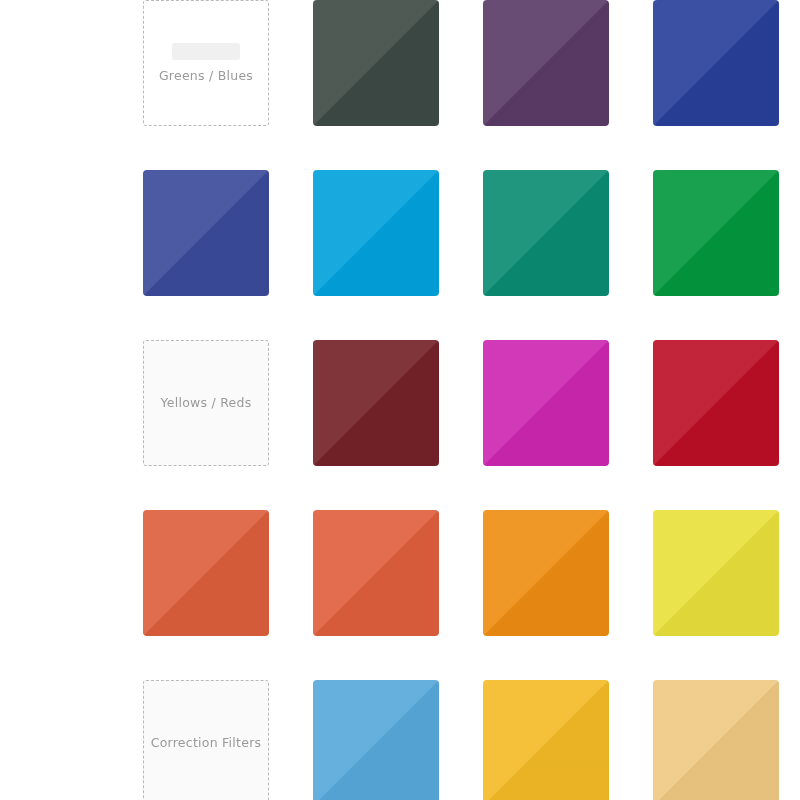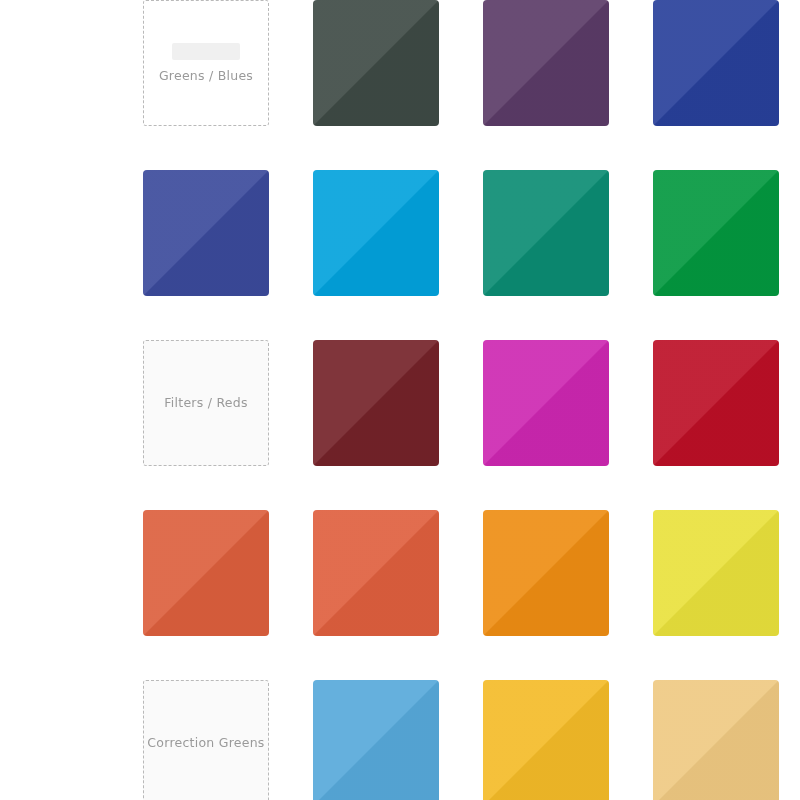--- a/index.html
+++ b/index.html
@@ -95,31 +95,31 @@
       <div class="placeholder-label">Greens / Blues</div>
     </div>
     <div class="swatch" style="background-color: rgb(62, 74, 69);"></div>
     <div class="swatch" style="background-color: rgb(91, 59, 103);"></div>
     <div class="swatch" style="background-color: rgb(40, 64, 154);"></div>
     <div class="swatch" style="background-color: rgb(59, 74, 155);"></div>
     <div class="swatch" style="background-color: rgb(2, 162, 220);"></div>
     <div class="swatch" style="background-color: rgb(11, 140, 115);"></div>
     <div class="swatch" style="background-color: rgb(3, 152, 63);"></div>
     <div class="placeholder tint-offwhite" style="background-color: rgb(250, 250, 250);">
-      <div class="placeholder-label">Filters / Reds</div>
+      <div class="placeholder-label">Yellows / Reds</div>
     </div>
     <div class="swatch" style="background-color: rgb(116, 34, 41);"></div>
     <div class="swatch" style="background-color: rgb(205, 39, 177);"></div>
     <div class="swatch" style="background-color: rgb(188, 15, 38);"></div>
     <div class="swatch" style="background-color: rgb(220, 95, 61);"></div>
     <div class="swatch" style="background-color: rgb(223, 95, 62);"></div>
     <div class="swatch" style="background-color: rgb(238, 141, 19);"></div>
     <div class="swatch" style="background-color: rgb(233, 225, 60);"></div>
     <div class="placeholder tint-offwhite" style="background-color: rgb(250, 250, 250);">
-      <div class="placeholder-label">Correction Greens</div>
+      <div class="placeholder-label">Correction Filters</div>
     </div>
     <div class="swatch" style="background-color: rgb(87, 169, 218);"></div>
     <div class="swatch" style="background-color: rgb(244, 187, 40);"></div>
     <div class="swatch" style="background-color: rgb(239, 201, 130);"></div>
     <div class="swatch" style="background-color: rgb(247, 238, 178);"></div>
     <div class="swatch" style="background-color: rgb(174, 208, 124);"></div>
     <div class="swatch" style="background-color: rgb(237, 237, 238);"></div>
     <div class="empty-cell"></div>
   </div>
 

